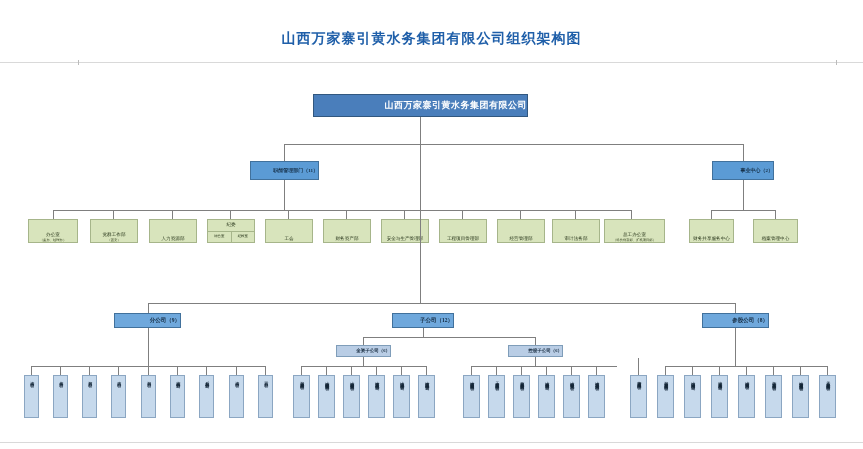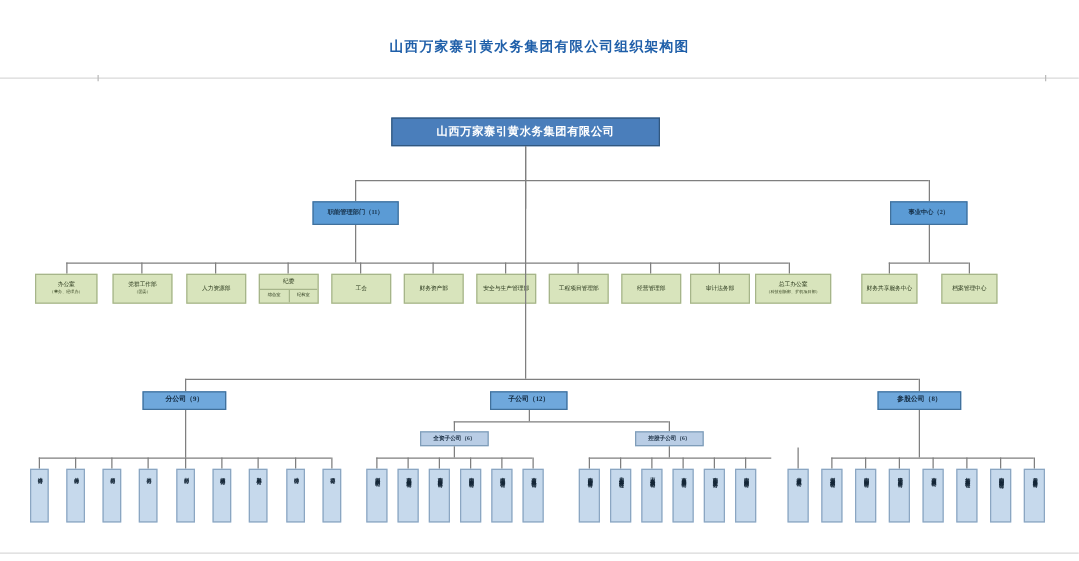--- a/index.html
+++ b/index.html
@@ -13,36 +13,36 @@
   #chart-root{position:absolute;left:0;top:0;width:863px;height:449px;}
 
   
   .page-rule{position:absolute;background:#d9d9d9;height:1px;}
   .tick{position:absolute;background:#bbbbbb;width:1px;height:5px;}
 
   
   .chart-title{
     position:absolute;left:0;top:30px;width:863px;
     text-align:center;
-    font-size:11px;font-weight:bold;
+    font-size:14px;font-weight:bold;
     color:#1f5fa9;
     letter-spacing:1px;
     white-space:nowrap;
   }
 
   
   .ln{position:absolute;background:#7f7f7f;}
   .lnv{width:1px;}
   .lnh{height:1px;}
 
   
   .node{
     position:absolute;
     box-sizing:border-box;
-    display:flex;align-items:center;justify-content:center;
+    display:flex;align-items:center;justify-content:flex-end;
     text-align:center;
     border:1px solid #9aa7b5;
     line-height:1.05;
     overflow:hidden;
   }
   .node .lbl{display:block;}
 
   
   .n-root{
     background:#4a7ebb;border:1px solid #31577f;

